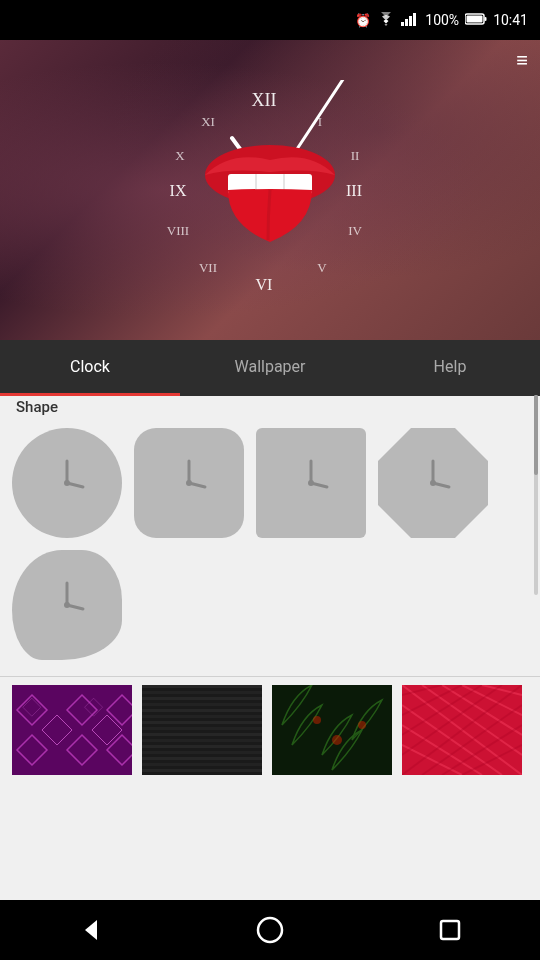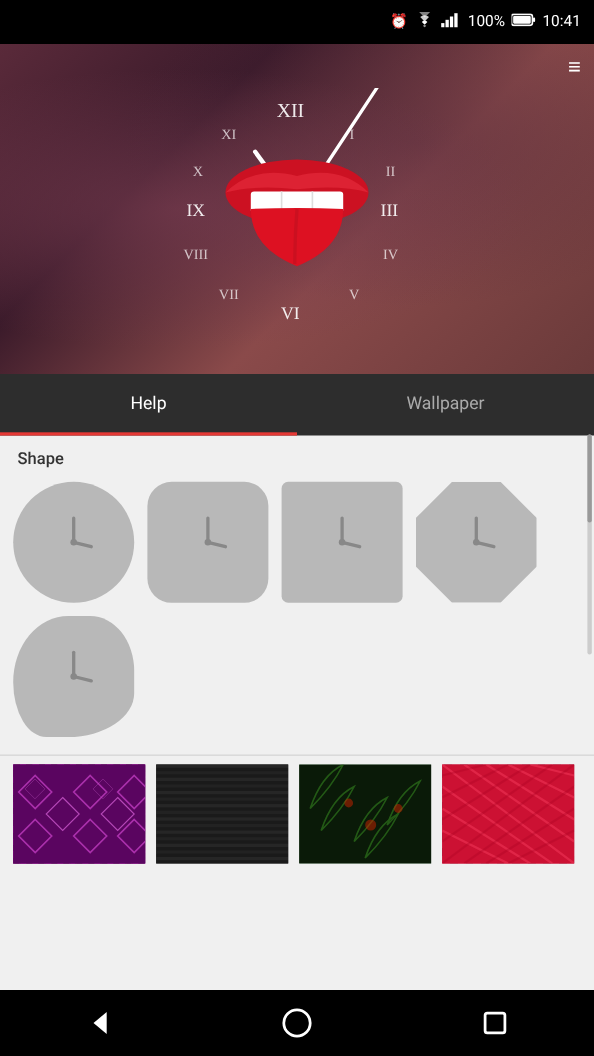--- a/index.html
+++ b/index.html
@@ -123,21 +123,21 @@
     .content-area {
       width: 100%;
       background: #f0f0f0;
       flex: 1;
       overflow-y: auto;
       height: calc(960px - 40px - 300px - 56px - 60px);
     }
 
     
     .section-header {
-      padding: 12px 16px 8px 16px;
+      padding: 2px 16px 8px 16px;
       font-size: 15px;
       color: #333;
       font-weight: 500;
       background: #f0f0f0;
     }
 
     
     .shape-grid {
       display: flex;
       flex-wrap: wrap;
@@ -334,24 +334,27 @@
         <path d="M38 60 Q80 58 122 60 Q122 95 80 112 Q38 95 38 60Z" fill="#dd1122"></path>
 
         <path d="M80 60 Q78 85 78 110" stroke="#c01020" stroke-width="3" fill="none" opacity="0.6"></path>
       </svg>
     </div>
   </div>
 </div>
 
 <div class="tabs-bar">
   <div class="tab-item active">
-    <span>Help</span>
+    <span>Clock</span>
   </div>
   <div class="tab-item">
     <span>Wallpaper</span>
+  </div>
+  <div class="tab-item">
+    <span>Help</span>
   </div>
 </div>
 
 <div class="content-area">
 
   <div class="section-header">
     <span>Shape</span>
   </div>
 
   <div class="shape-grid">

